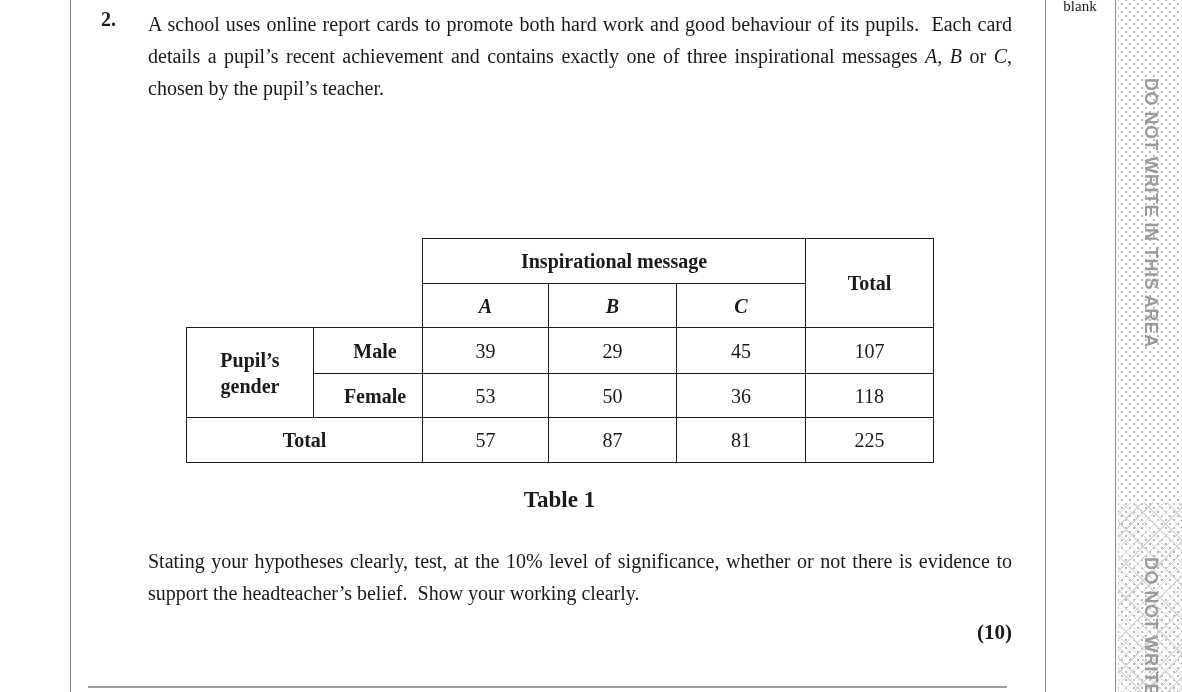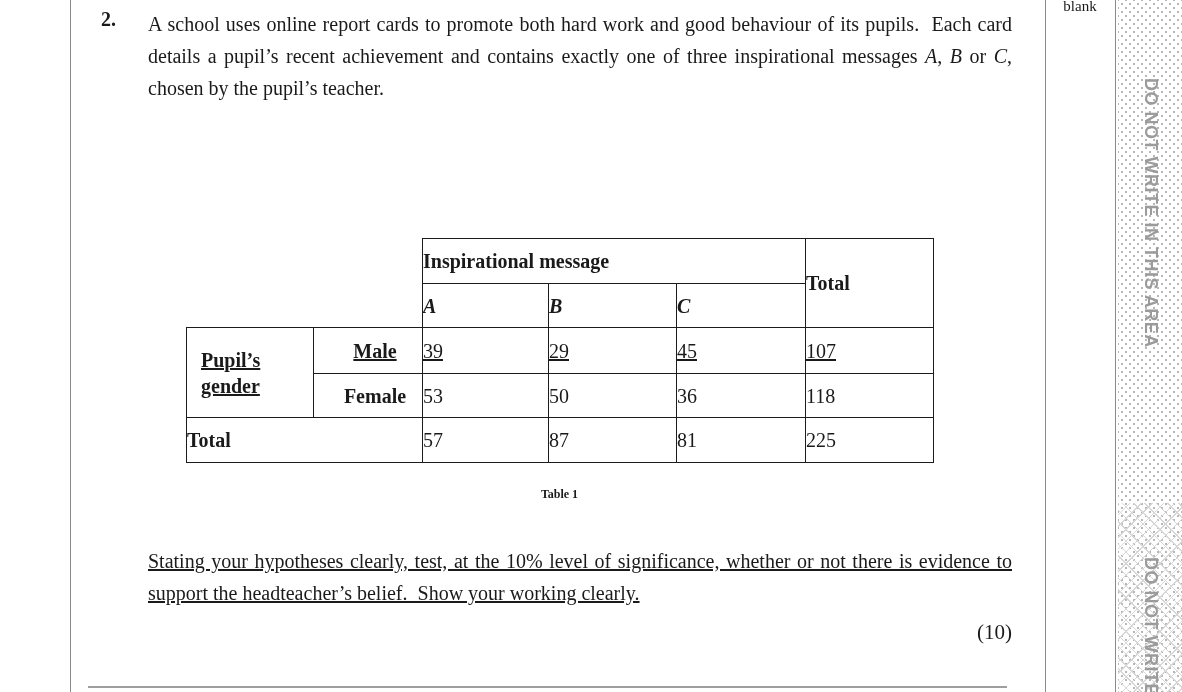--- a/index.html
+++ b/index.html
@@ -14,42 +14,42 @@
   #rule-b2    { left:1115px; }
 
   .qnum { position:absolute; left:101px; top:8px; font-size:20px; font-weight:bold; }
 
   .text-block {
     position:absolute; left:148px; width:864px;
     font-size:20px; line-height:32px; text-align:justify;
   }
   #para1 { top:8px; }
   #para2 { top:119px; }
-  #para3 { top:545px;text-decoration:underline; }
+  #para3 { top:545px; }
   .em { font-style:italic; }
 
   .marks { position:absolute; left:148px; width:864px; top:620px; text-align:right;
-           font-weight:normal; font-size:21px; }
+           font-weight:bold; font-size:21px; }
 
   .tbl { position:absolute; left:186px; top:238px; border-collapse:collapse; }
   .tbl td {
-    border:1.5px solid #1c1c1c; font-size:20px; text-align:left;
+    border:1.5px solid #1c1c1c; font-size:20px; text-align:center;
     vertical-align:middle; padding:0; line-height:26px;
   }
   .tbl td.empty { border:none; }
   tr.h44 > td { height:44px; }
   tr.h43 > td { height:43px; }
-  tr.h45 > td { height:45px;text-decoration:underline; }
+  tr.h45 > td { height:45px; }
   .tbl td.bold { font-weight:bold; }
   .tbl td.abc  { font-weight:bold; font-style:italic; }
   .tbl td.lbl  { font-weight:bold; text-align:center; padding-left:14px; }
   .tbl td.grp  { font-weight:bold; padding:0 14px; }
 
   .tbl-caption { position:absolute; left:186px; width:747px; top:487px;
-                 text-align:center; font-weight:bold; font-size:12px; }
+                 text-align:center; font-weight:bold; font-size:23px; }
 
   .answer-line { position:absolute; left:88px; top:686px; width:919px; height:2px;
                  background:#9e9e9e; }
 
   .blank-note { position:absolute; left:1045px; width:70px; top:-2px;
                 text-align:center; font-size:15px; color:#1a1a1a; }
 
   .strip {
     position:absolute; left:1118px; top:0; width:64px; height:692px;
     background-image:

